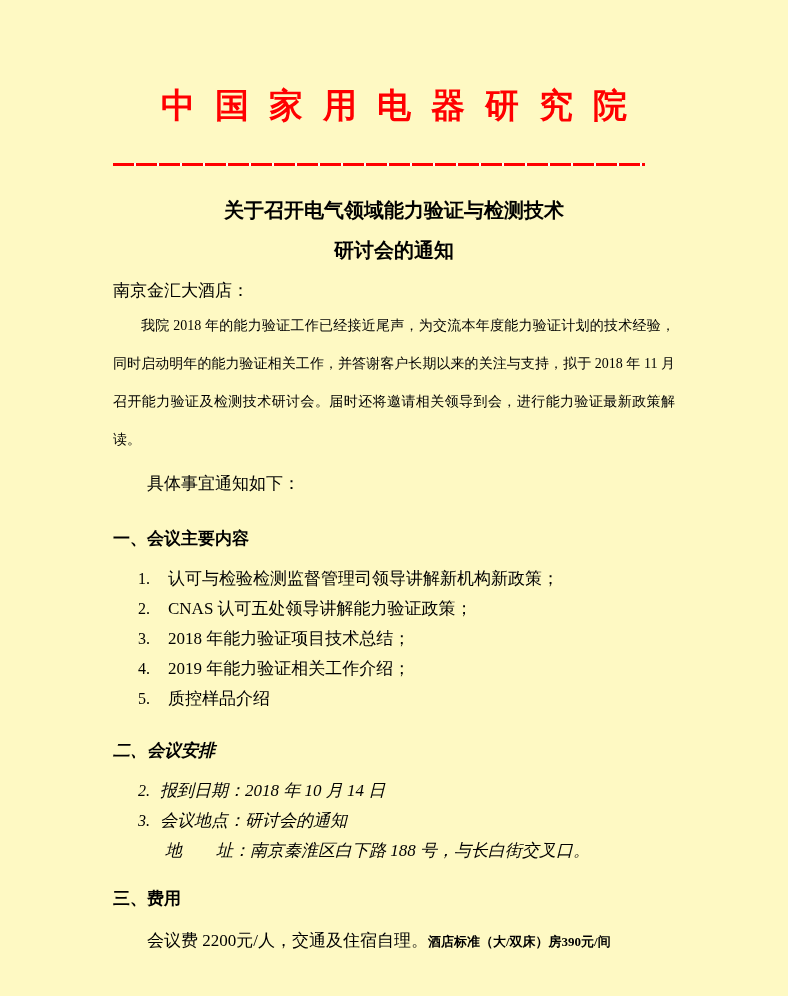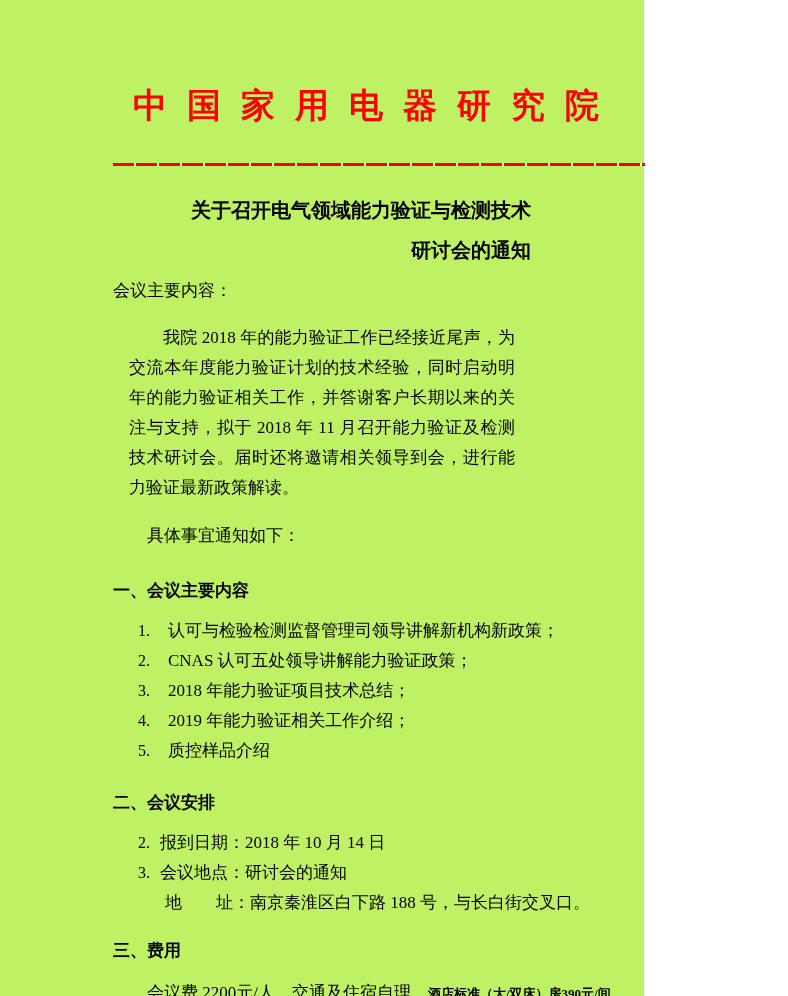--- a/index.html
+++ b/index.html
@@ -9,24 +9,24 @@
   }
   body {
     width: 788px;
     height: 996px;
     overflow: hidden;
     font-family: "Liberation Serif", "DejaVu Serif", serif;
     color: #000000;
   }
   .page {
     box-sizing: border-box;
-    width: 644px;
+    width: 788px;
     height: 996px;
     padding: 0 113px;
-    background: #bef264;
+    background: #fef9c3;
   }
   .org-name {
     padding-top: 84px;
     font-size: 34px;
     line-height: 44px;
     font-weight: bold;
     color: #ff0000;
     text-align: center;
     letter-spacing: 20px;
     text-indent: 20px;
@@ -42,49 +42,49 @@
       #ff0000 0px, #ff0000 21px,
       #ffffff 21px, #ffffff 23px
     );
   }
   .doc-title {
     margin-top: 24px;
     font-family: "Liberation Sans", "DejaVu Sans", sans-serif;
     font-weight: bold;
     font-size: 20px;
     line-height: 40px;
-    text-align: right;
+    text-align: center;
     color: #000000;
   }
   .salutation {
     margin-top: 4px;
     font-size: 17px;
     line-height: 33px;
   }
   .para {
-    margin: 16px;
-    font-size: 17px;
-    line-height: 30px;
+    margin: 0;
+    font-size: 14px;
+    line-height: 38px;
     text-align: justify;
     text-indent: 2em;
   }
   .lead-in {
     margin: 8px 0 4px 0;
     font-size: 17px;
     line-height: 33px;
     text-indent: 2em;
   }
   .sec-heading {
     font-family: "Liberation Sans", "DejaVu Sans", sans-serif;
     font-weight: bold;
     font-size: 17px;
     line-height: 30px;
   }
   .sec-1 { margin-top: 24px; }
-  .sec-2 { margin-top: 22px; }
+  .sec-2 { margin-top: 22px; font-style: italic; }
   .sec-3 { margin-top: 18px; }
   .list { margin-top: 10px; }
   .li {
     font-size: 17px;
     line-height: 30px;
     padding-left: 25px;
     white-space: nowrap;
   }
   .li .num {
     display: inline-block;
@@ -117,21 +117,21 @@
 
   <div class="org-name">中国家用电器研究院</div>
 
   <div class="red-divider"></div>
 
   <div class="doc-title">
     <div>关于召开电气领域能力验证与检测技术</div>
     <div>研讨会的通知</div>
   </div>
 
-  <div class="salutation">会议主要内容：</div>
+  <div class="salutation">南京金汇大酒店：</div>
 
   <p class="para">我院 2018 年的能力验证工作已经接近尾声，为交流本年度能力验证计划的技术经验，同时启动明年的能力验证相关工作，并答谢客户长期以来的关注与支持，拟于 2018 年 11 月召开能力验证及检测技术研讨会。届时还将邀请相关领导到会，进行能力验证最新政策解读。</p>
 
   <p class="lead-in">具体事宜通知如下：</p>
 
   <div class="sec-1">
     <div class="sec-heading">一、会议主要内容</div>
     <div class="list list-a">
       <div class="li">
         <span class="num">1.</span><span>认可与检验检测监督管理司领导讲解新机构新政策；</span>

